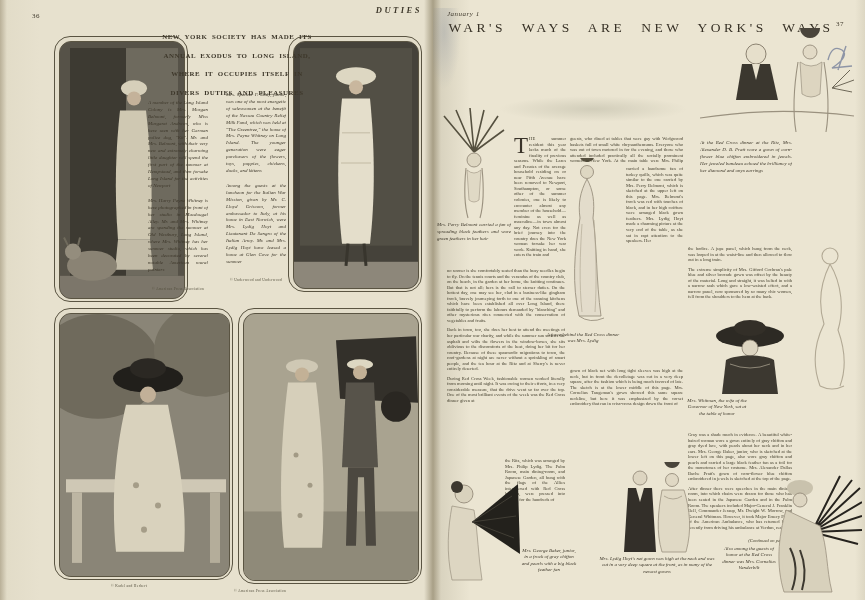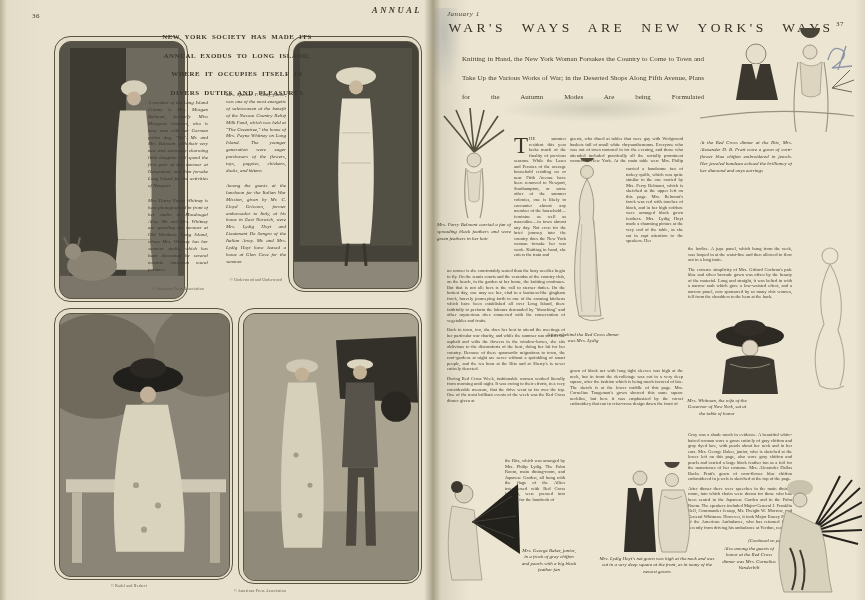--- a/index.html
+++ b/index.html
@@ -26,21 +26,21 @@
   .sk svg{display:block;width:100%;height:100%;}
   .smudge{background:radial-gradient(ellipse at 40% 30%,rgba(120,130,150,.28),rgba(120,130,150,0) 70%);}
   .smudge2{background:radial-gradient(ellipse at 50% 50%,rgba(150,150,130,.30),rgba(150,150,130,0) 70%);}
 </style>
 </head>
 <body>
 
 <div class="spread">
 
   <div class="abs folio" style="left:32px;top:12px;">36</div>
-  <div class="abs masthead" style="left:346px;top:5px;width:76px;text-align:right;">ANNUAL</div>
+  <div class="abs masthead" style="left:346px;top:5px;width:76px;text-align:right;">DUTIES</div>
 
   <div class="abs frame" style="left:54px;top:36px;width:134px;height:266px;">
     <div class="frame-in">
       <svg viewBox="0 0 124 254" preserveAspectRatio="none">
         <rect width="124" height="254" fill="#565248"></rect>
         <rect x="10" y="6" width="56" height="226" fill="#3d3a32"></rect>
         <rect x="66" y="6" width="52" height="226" fill="#6e6a5e"></rect>
         <rect y="232" width="124" height="22" fill="#7c766a"></rect>
         <ellipse cx="74" cy="46" rx="13" ry="8" fill="#d6cfba"></ellipse>
         <circle cx="74" cy="56" r="7" fill="#c4b29a"></circle>
@@ -132,21 +132,20 @@
   <div class="abs credit" style="left:204px;top:589px;width:112px;">© American Press Association</div>
 
   <div class="abs smudge" style="left:433px;top:8px;width:28px;height:82px;"></div>
   <div class="abs smudge2" style="left:498px;top:96px;width:190px;height:26px;"></div>
 
   <div class="abs folio" style="left:447px;top:10px;font-style:italic;">January 1</div>
   <div class="abs folio" style="left:836px;top:20px;">37</div>
 
   <div class="abs rp-head" style="left:443px;top:20px;width:396px;">WAR'S WAYS ARE NEW YORK'S WAYS</div>
 
-  <div class="abs deck" style="left:462px;top:50px;width:242px;">Knitting in Hand, the New York Woman Forsakes the Country to Come to Town and Take Up the Various Works of War; in the Deserted Shops Along Fifth Avenue, Plans for the Autumn Modes Are being Formulated</div>
 
   <div class="abs sk" style="left:692px;top:28px;width:168px;height:108px;">
     <svg viewBox="0 0 168 108">
       <path d="M8 90 Q84 78 162 88" stroke="#9a917f" fill="none" stroke-width="1.2"></path>
       <circle cx="64" cy="26" r="10" fill="#e6dfcb" stroke="#8b8271" stroke-width="1"></circle>
       <path d="M50 36 L78 36 L86 72 L44 72 Z" fill="#3b372f"></path>
       <path d="M60 36 L68 36 L64 52 Z" fill="#e8e2cf"></path>
       <path d="M118 10 a10 10 0 1 1 .1 0" fill="#4a453b"></path>
       <circle cx="118" cy="24" r="7" fill="#e2dac6" stroke="#8b8271" stroke-width=".8"></circle>
       <path d="M106 34 C102 58 100 80 104 104 M132 34 C136 58 138 80 134 104" stroke="#9a917f" fill="none" stroke-width="1.1"></path>

